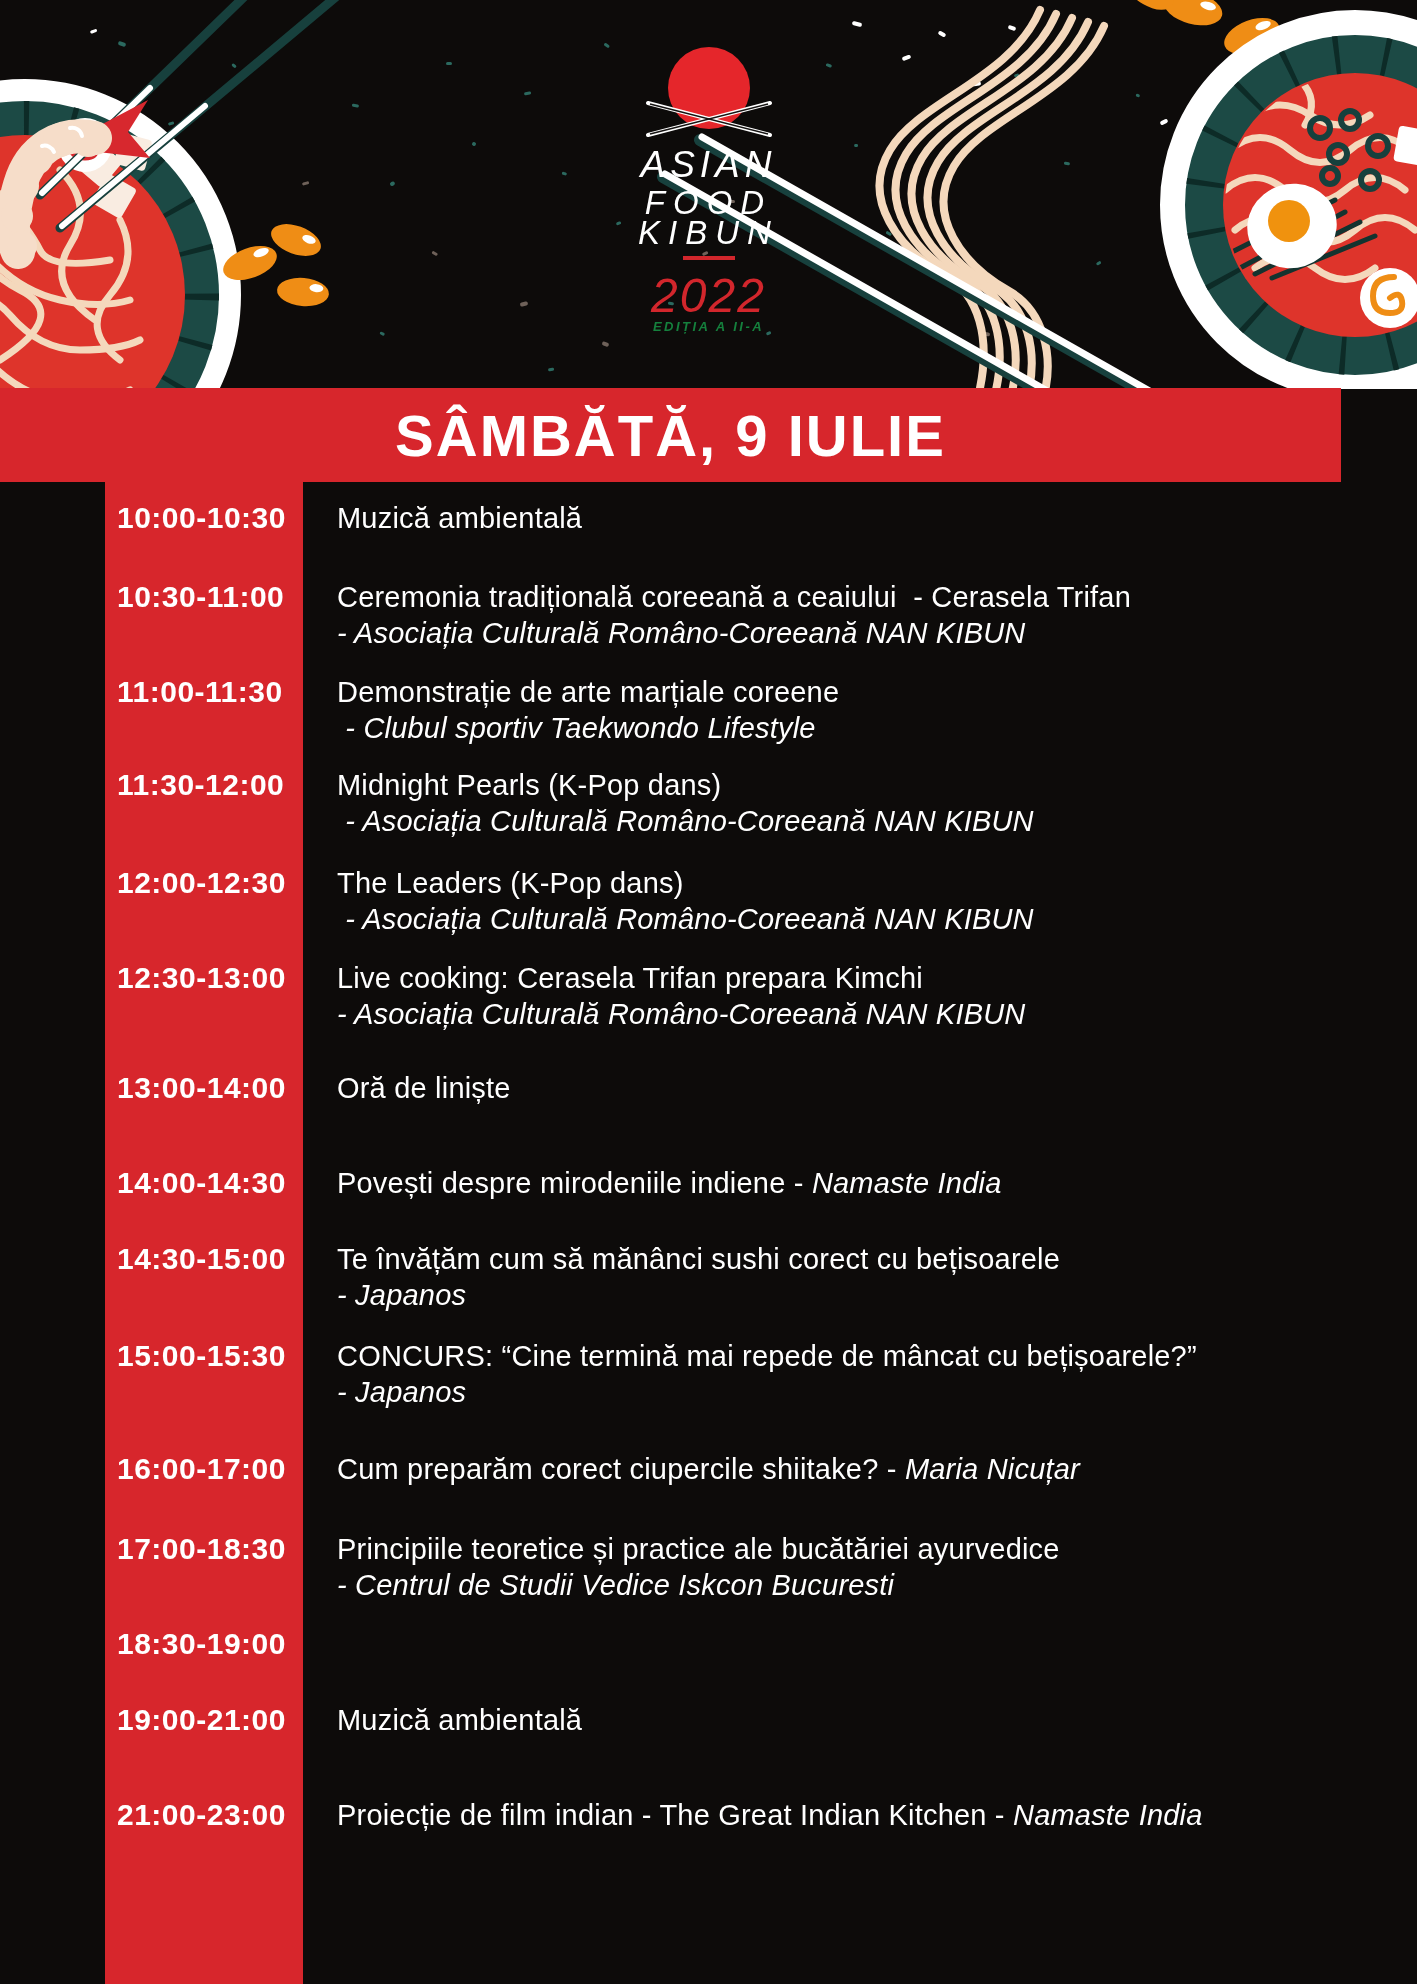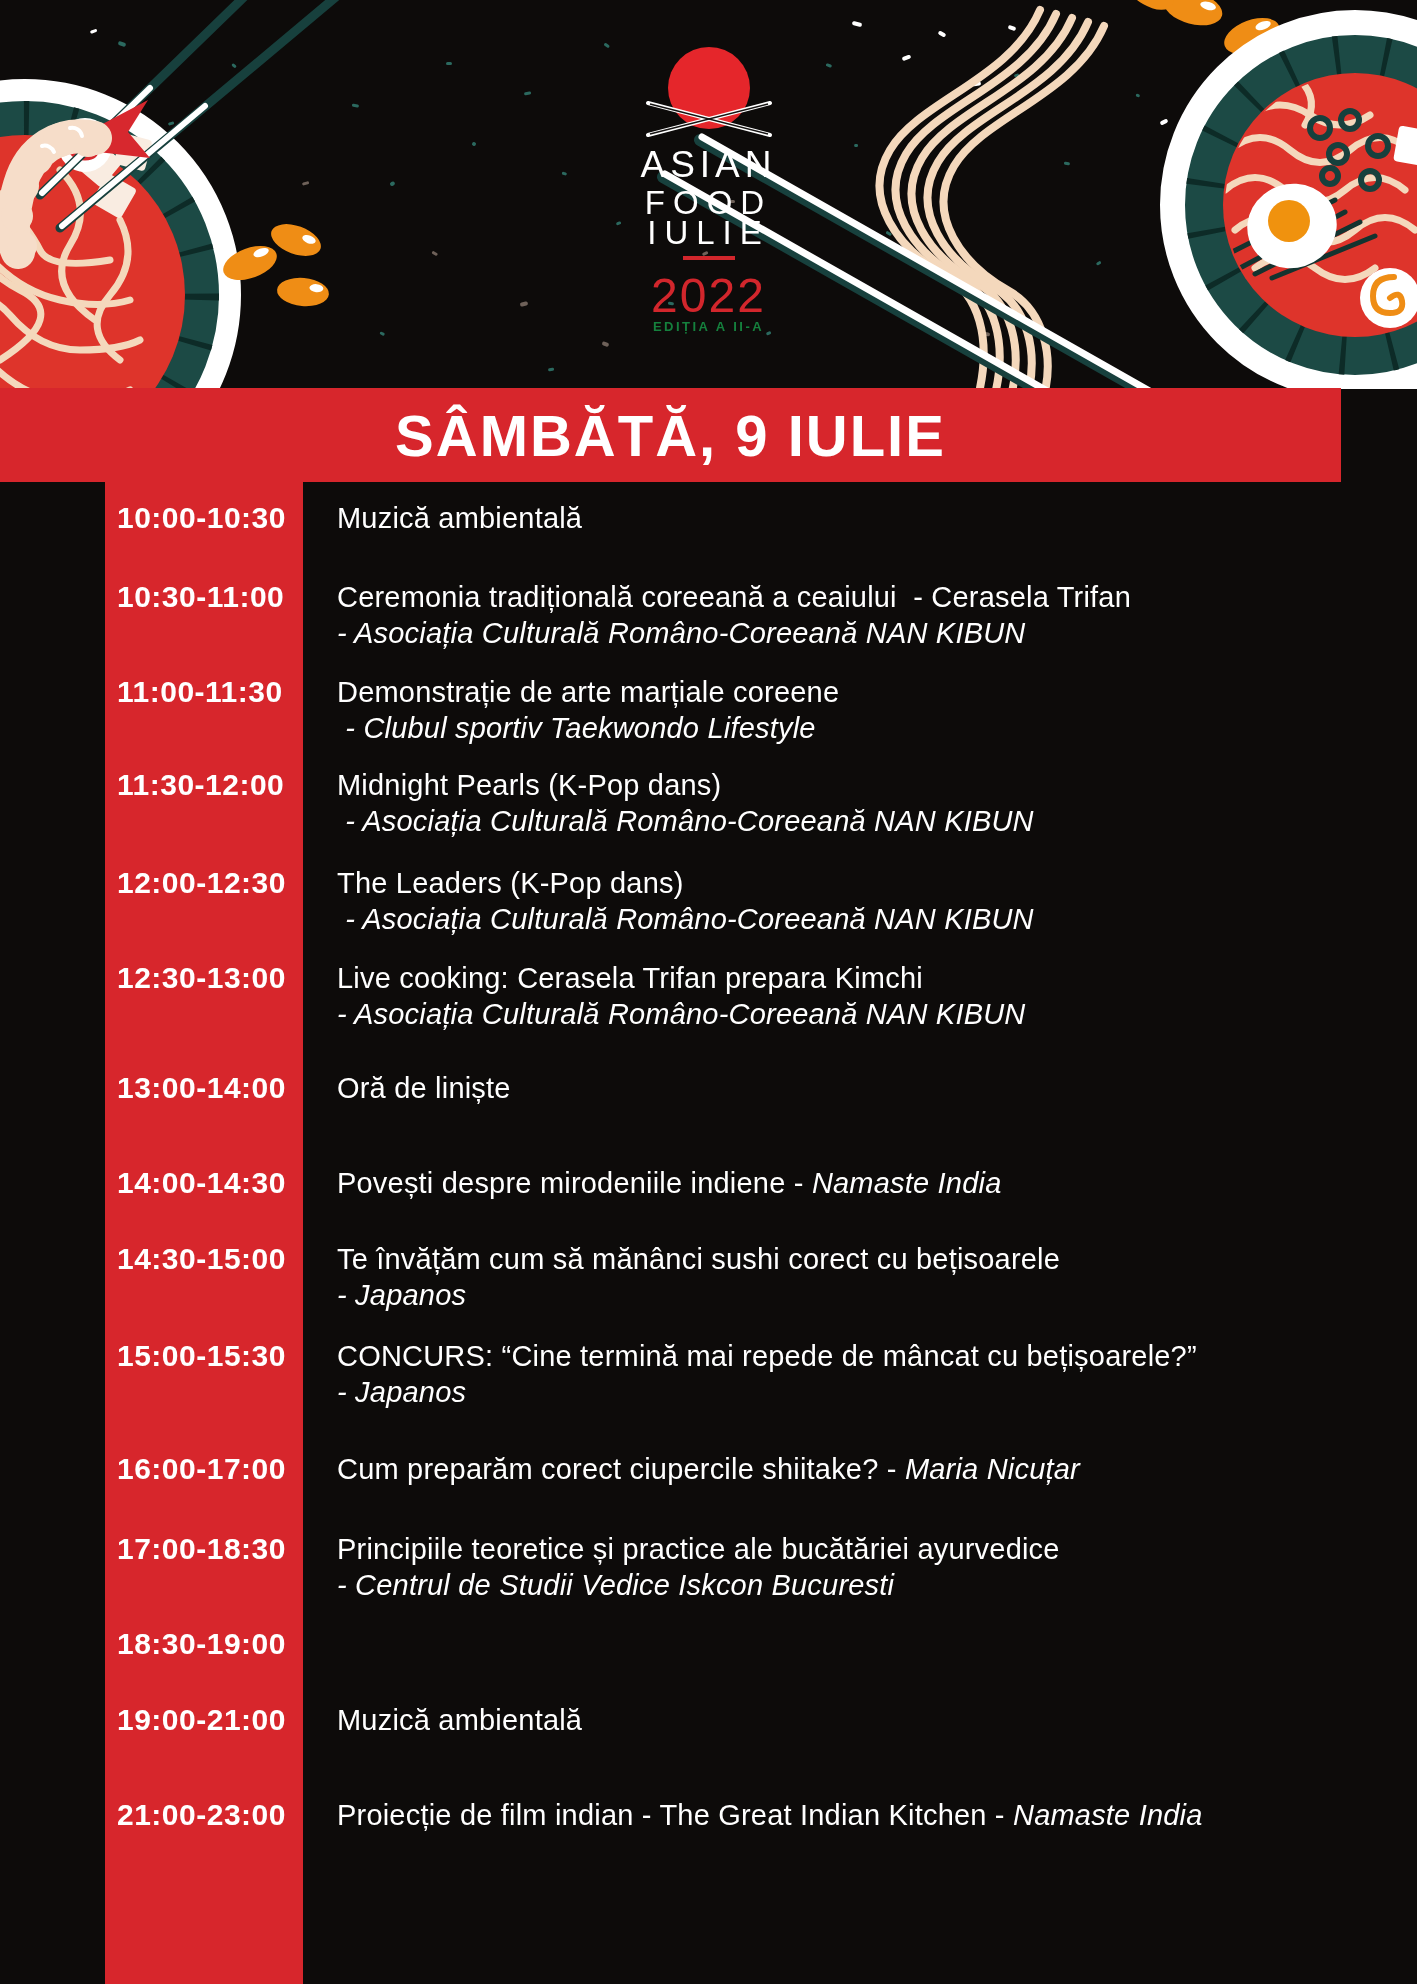--- a/index.html
+++ b/index.html
@@ -4,21 +4,21 @@
 <style>
   html,body{margin:0;padding:0;background:#222;}
   .poster{
     position:relative;width:1417px;height:1984px;overflow:hidden;
     background:#0d0b0a;
     font-family:"Liberation Sans","DejaVu Sans",sans-serif;
     color:#fff;
   }
   
   .header-art{position:absolute;top:0;left:0;width:1417px;height:389px;}
-  .logo-block{position:absolute;top:0;left:0;width:1417px;height:389px;text-align:center;}
+  .logo-block{position:absolute;top:0;left:0;width:1417px;height:389px;text-align:center;font-style:italic;}
   .logo-line{position:absolute;left:0;right:0;color:#fff;font-weight:300;}
   .logo-l1{top:144px;font-size:37px;letter-spacing:5px;}
   .logo-l2{top:184px;font-size:33px;letter-spacing:8px;}
   .logo-l3{top:214px;font-size:33px;letter-spacing:8px;}
   .logo-rule{position:absolute;top:256px;left:683px;width:52px;height:4px;background:#d2262c;}
   .logo-year{position:absolute;left:0;right:0;top:268px;font-size:48px;letter-spacing:2px;color:#d2262c;font-weight:400;}
   .logo-edition{position:absolute;left:0;right:0;top:319px;font-size:13px;letter-spacing:2.5px;font-weight:700;color:#15803d;}
   
   .banner{
     position:absolute;top:388px;left:0;width:1341px;height:94px;background:#d7262c;
@@ -247,21 +247,21 @@
       <g stroke="#151312" stroke-width="1.5">
         <line x1="650" y1="104" x2="768" y2="134"></line>
         <line x1="650" y1="134" x2="768" y2="104"></line>
       </g>
     </g>
   </svg>
 
   <div class="logo-block">
     <div class="logo-line logo-l1">ASIAN</div>
     <div class="logo-line logo-l2">FOOD</div>
-    <div class="logo-line logo-l3">IULIE</div>
+    <div class="logo-line logo-l3">KIBUN</div>
     <div class="logo-rule"></div>
     <div class="logo-year">2022</div>
     <div class="logo-edition">EDIȚIA A II-A</div>
   </div>
 
   <div class="banner">
     <div class="banner-title">SÂMBĂTĂ, 9 IULIE</div>
   </div>
 
   <div class="time-strip"></div>

